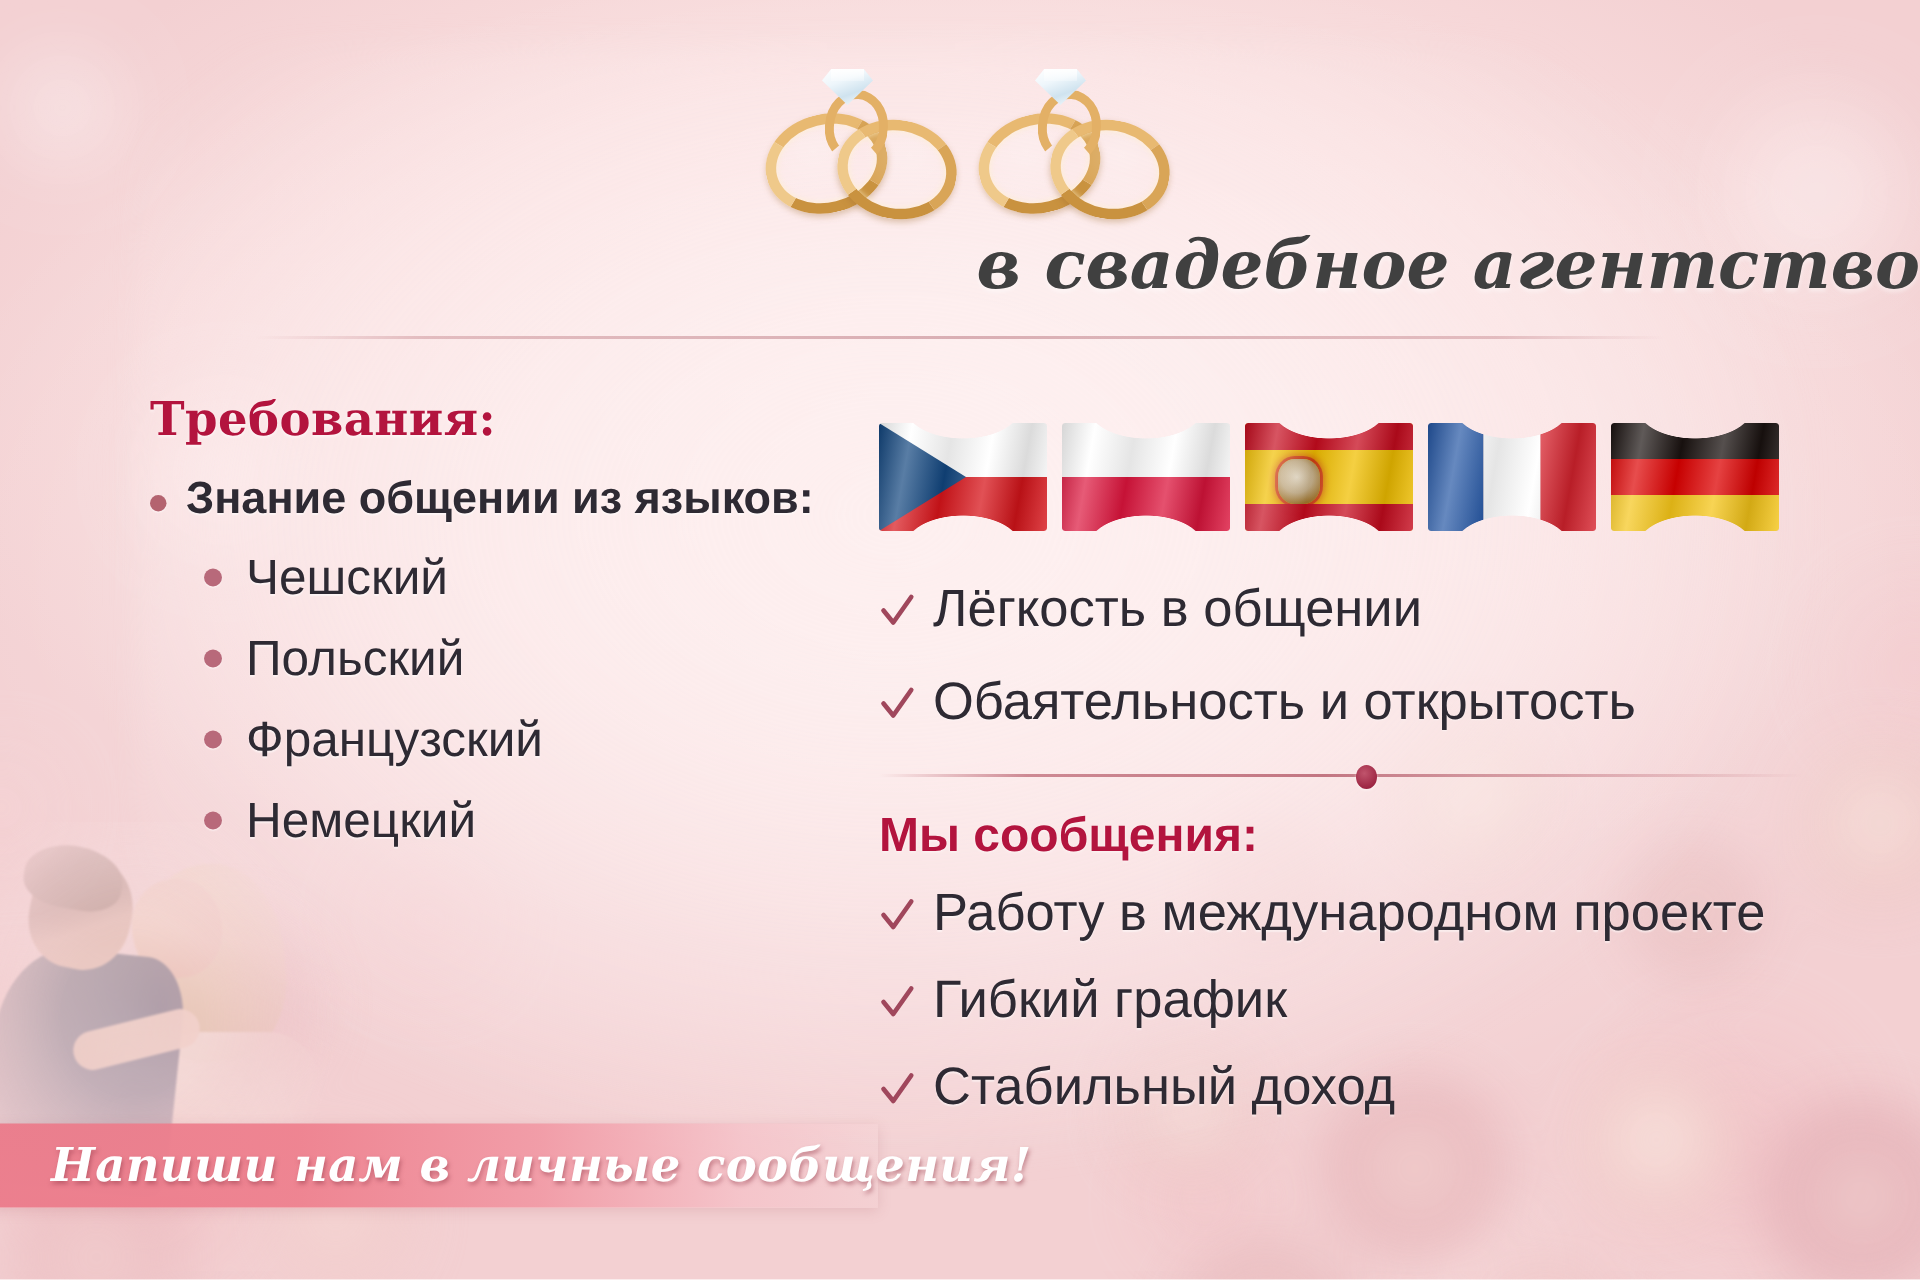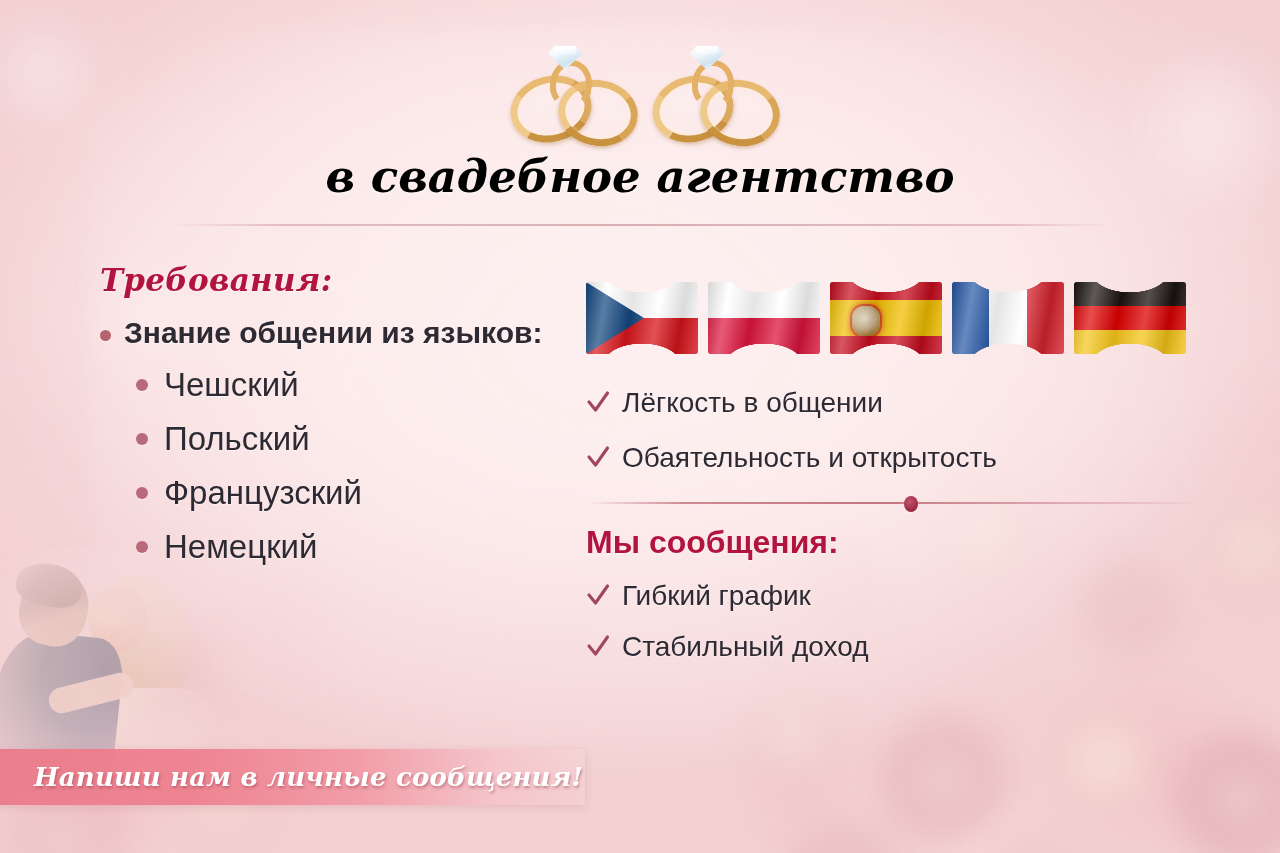--- a/index.html
+++ b/index.html
@@ -180,22 +180,23 @@
   }
   .title-main .small-caps {
     font-size: 55px;
   }
   .title-sub {
     margin-top: 8px;
     font-family: "DejaVu Serif", "Liberation Serif", serif;
     font-style: italic;
     font-weight: 700;
     font-size: 45px;
-    color: #000000;
+    color: #404040;
     text-shadow: 0 2px 3px rgba(255,255,255,.5);
+    text-align: right;
   }
 
   
   .rings {
     position: relative;
     width: 130px;
     height: 96px;
     flex: 0 0 auto;
   }
   .ring {
@@ -259,21 +260,20 @@
     top: 262px;
     width: 470px;
   }
   .sec-head {
     color: #b3143e;
     font-weight: 700;
     text-shadow: 0 1px 2px rgba(255,255,255,.6);
   }
   .sec-head-italic {
     font-family: "DejaVu Serif", "Liberation Serif", serif;
-    font-style: italic;
     font-size: 31px;
     letter-spacing: .3px;
   }
   .sec-head-plain {
     font-family: "Liberation Sans", sans-serif;
     font-size: 32px;
   }
   .li {
     display: flex;
     align-items: flex-start;
@@ -358,21 +358,21 @@
   .fr-red { background: #d7232e; }
   
   .fl-de .de-k { top: 0; height: 33.33%; background: #1a1210; }
   .fl-de .de-r { top: 33.33%; height: 33.34%; background: #dd0000; }
   .fl-de .de-g { top: 66.67%; height: 33.33%; background: #f5c518; }
 
   .check-li {
     display: flex;
     align-items: baseline;
     color: #2e2a33;
-    font-size: 28px;
+    font-size: 35px;
     font-weight: 500;
     text-shadow: 0 1px 1px rgba(255,255,255,.5);
   }
   .check {
     flex: 0 0 auto;
     width: 24px; height: 26px;
     margin-right: 12px;
     position: relative;
     top: 3px;
   }
@@ -412,21 +412,21 @@
       rgba(248,212,216,.12) 100%);
     display: flex;
     align-items: center;
     box-shadow: 0 2px 8px rgba(180,110,120,.22);
   }
   .banner-text {
     margin-left: 44px;
     font-family: "DejaVu Serif", "Liberation Serif", serif;
     font-style: italic;
     font-weight: 700;
-    font-size: 26px;
+    font-size: 31px;
     color: #ffffff;
     letter-spacing: .2px;
     text-shadow: 1px 2px 3px rgba(150,60,75,.5);
     white-space: nowrap;
   }
 </style>
 </head>
 <body>
 
 <div id="poster">
@@ -552,20 +552,28 @@
     </div>
 
     <div class="mid-divider">
       <div class="line"></div>
       <div class="dotm"></div>
     </div>
 
     <div class="sec-head sec-head-plain">Мы сообщения:</div>
 
     <div style="margin-top:14px">
+      <div class="check-li" style="margin-top:0">
+        <span class="check">
+          <svg viewBox="0 0 24 26" width="24" height="26" aria-hidden="true">
+            <path d="M3 13 L9.5 21 L21.5 4" fill="none" stroke="#a0475c" stroke-width="3.1" stroke-linecap="round" stroke-linejoin="round"></path>
+          </svg>
+        </span>
+        <span>Работу в международном проекте</span>
+      </div>
       <div class="check-li" style="margin-top:18px">
         <span class="check">
           <svg viewBox="0 0 24 26" width="24" height="26" aria-hidden="true">
             <path d="M3 13 L9.5 21 L21.5 4" fill="none" stroke="#a0475c" stroke-width="3.1" stroke-linecap="round" stroke-linejoin="round"></path>
           </svg>
         </span>
         <span>Гибкий график</span>
       </div>
       <div class="check-li" style="margin-top:18px">
         <span class="check">

